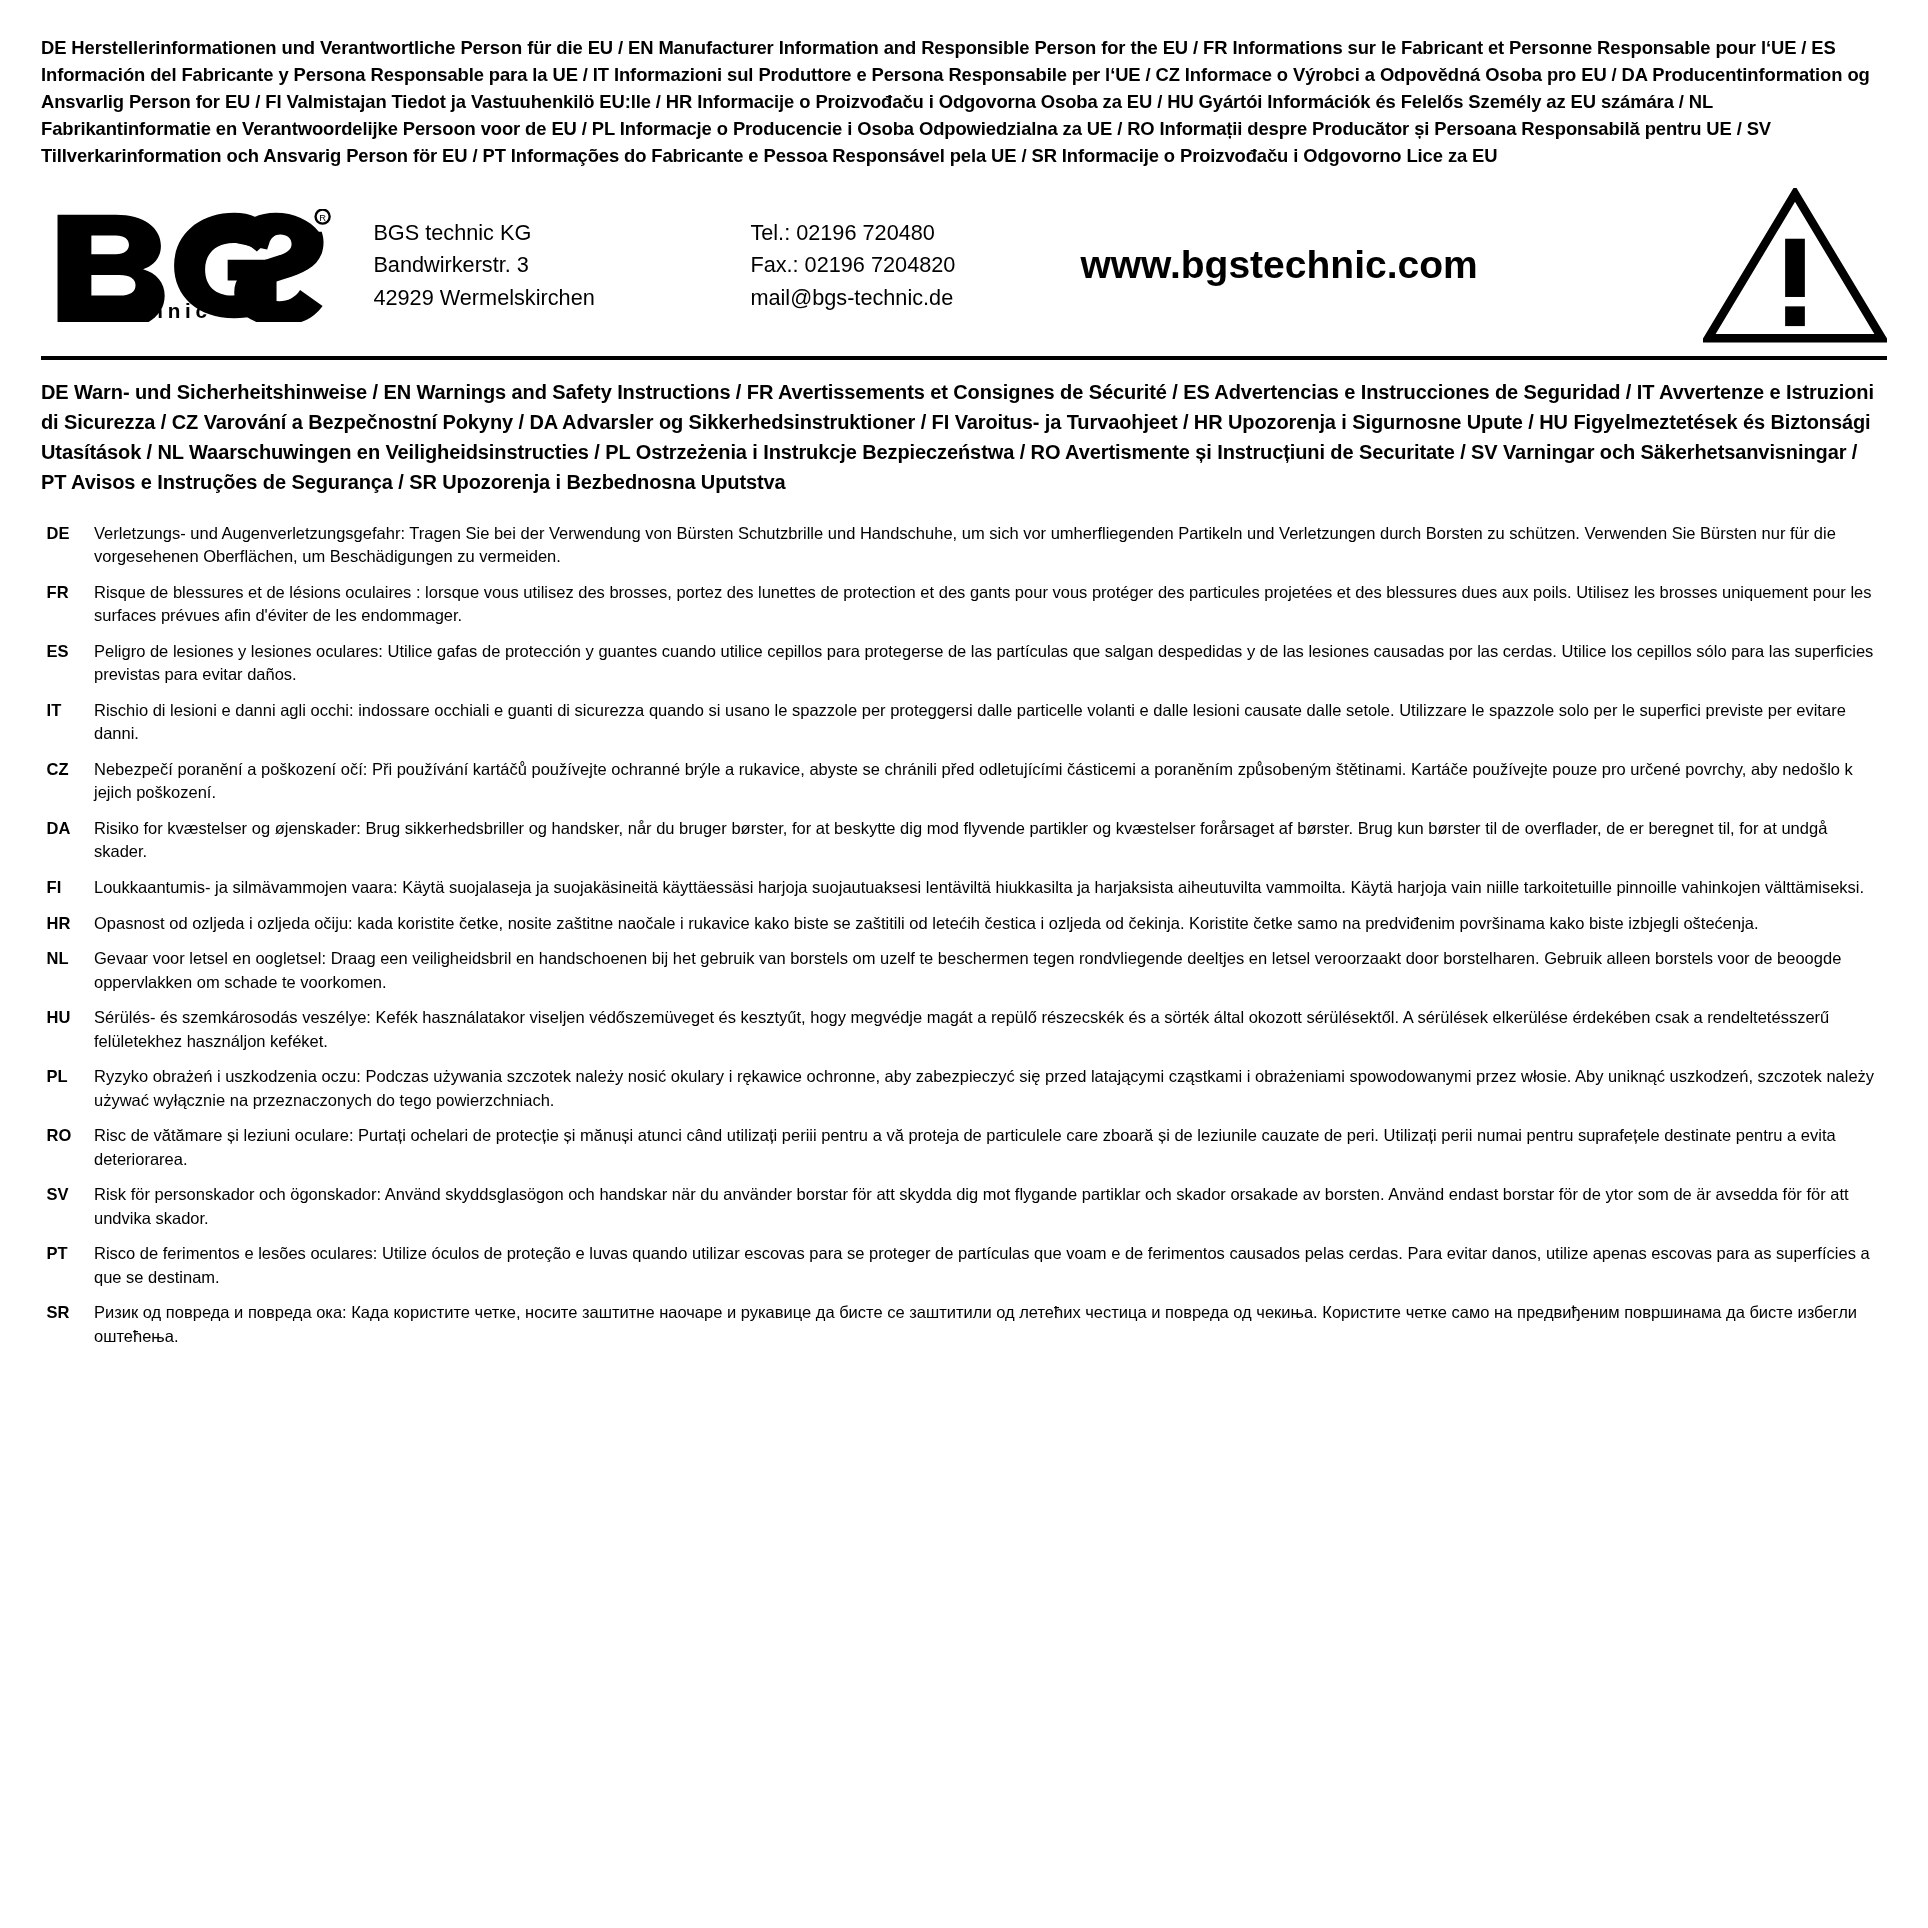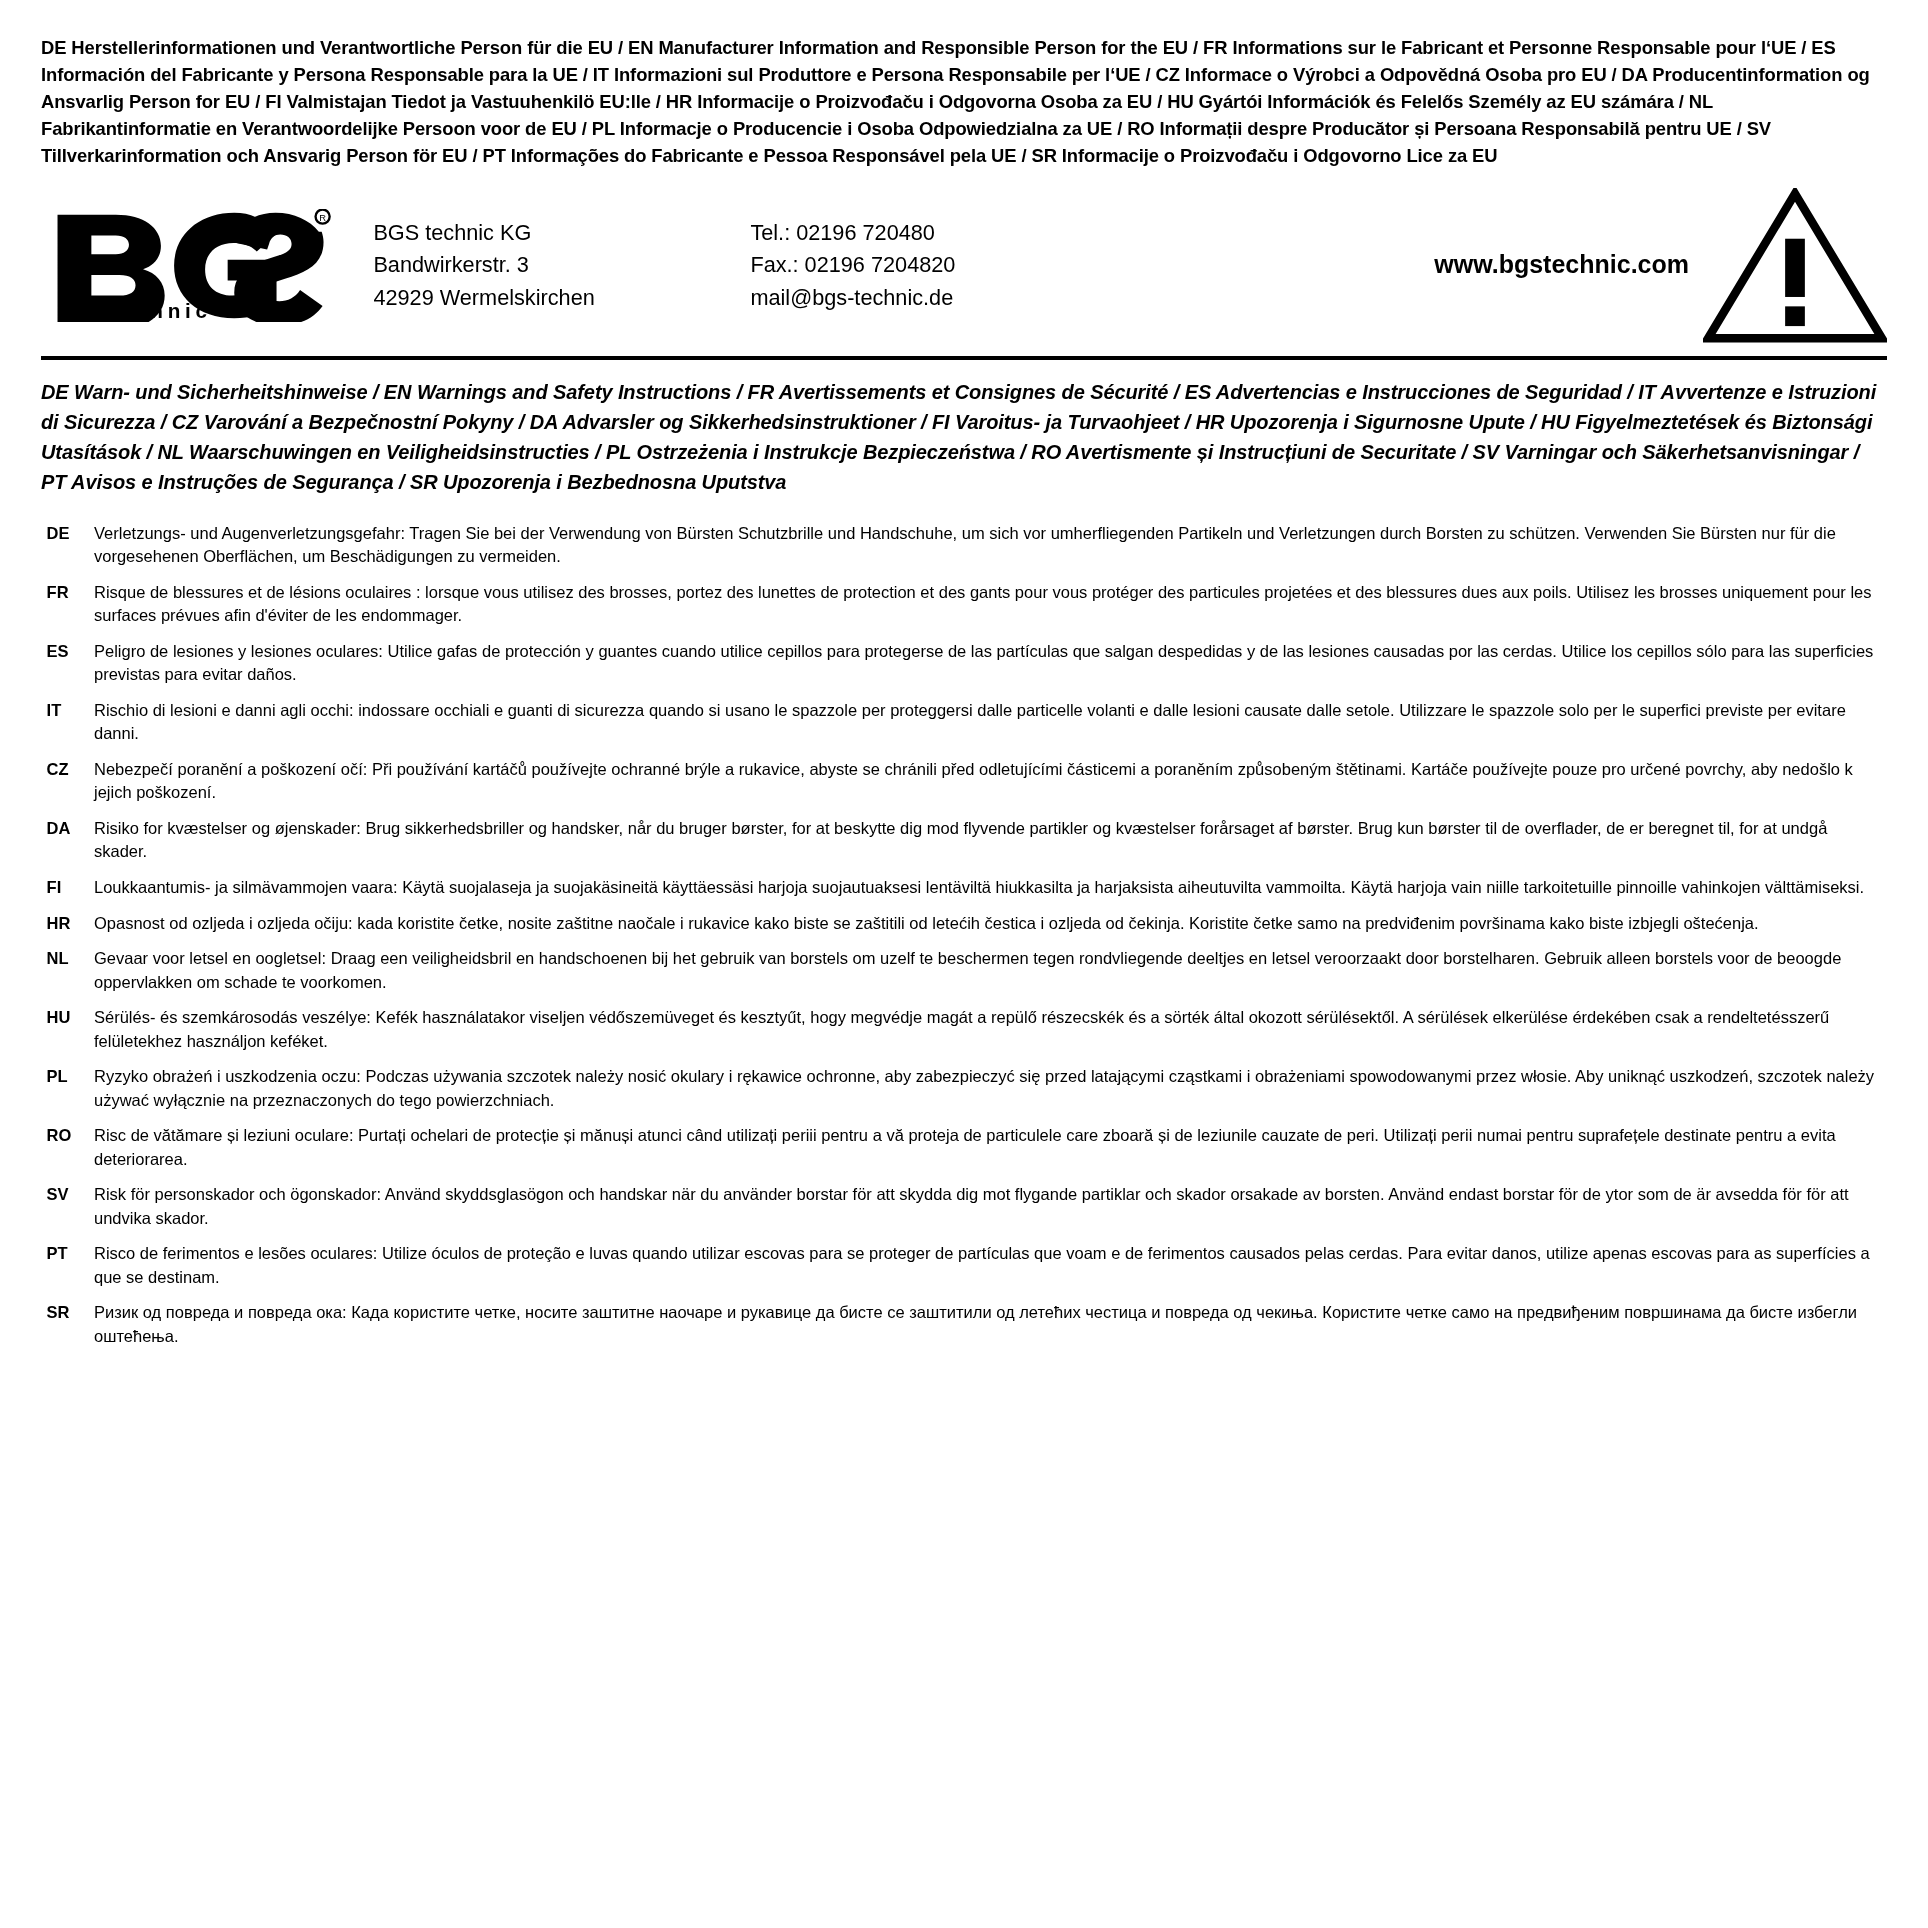--- a/index.html
+++ b/index.html
@@ -52,40 +52,39 @@
     flex: 0 0 377px;
     margin-left: 22px;
   }
   .contact {
     font-size: 21.7px;
     line-height: 1.5;
     flex: 0 0 330px;
   }
   .web {
     flex: 1 1 auto;
-    text-align: right;
-    font-size: 25px;
+    text-align: left;
+    font-size: 39px;
     font-weight: bold;
     padding-bottom: 1.9px;
   }
   .warn-tri {
     flex: 0 0 198px;
     display: flex;
     justify-content: flex-end;
     align-items: center;
   }
 
   
   .safety-heading {
     font-size: 20px;
     font-weight: bold;
     line-height: 1.5;
     letter-spacing: -0.1px;
     margin: 0 0 24.5px 0;
-    font-style: italic;
   }
 
   
   .lang-list { margin: 0; }
   .lang-row {
     display: flex;
     align-items: flex-start;
     margin-bottom: 12.2px;
   }
   .lang-code {

